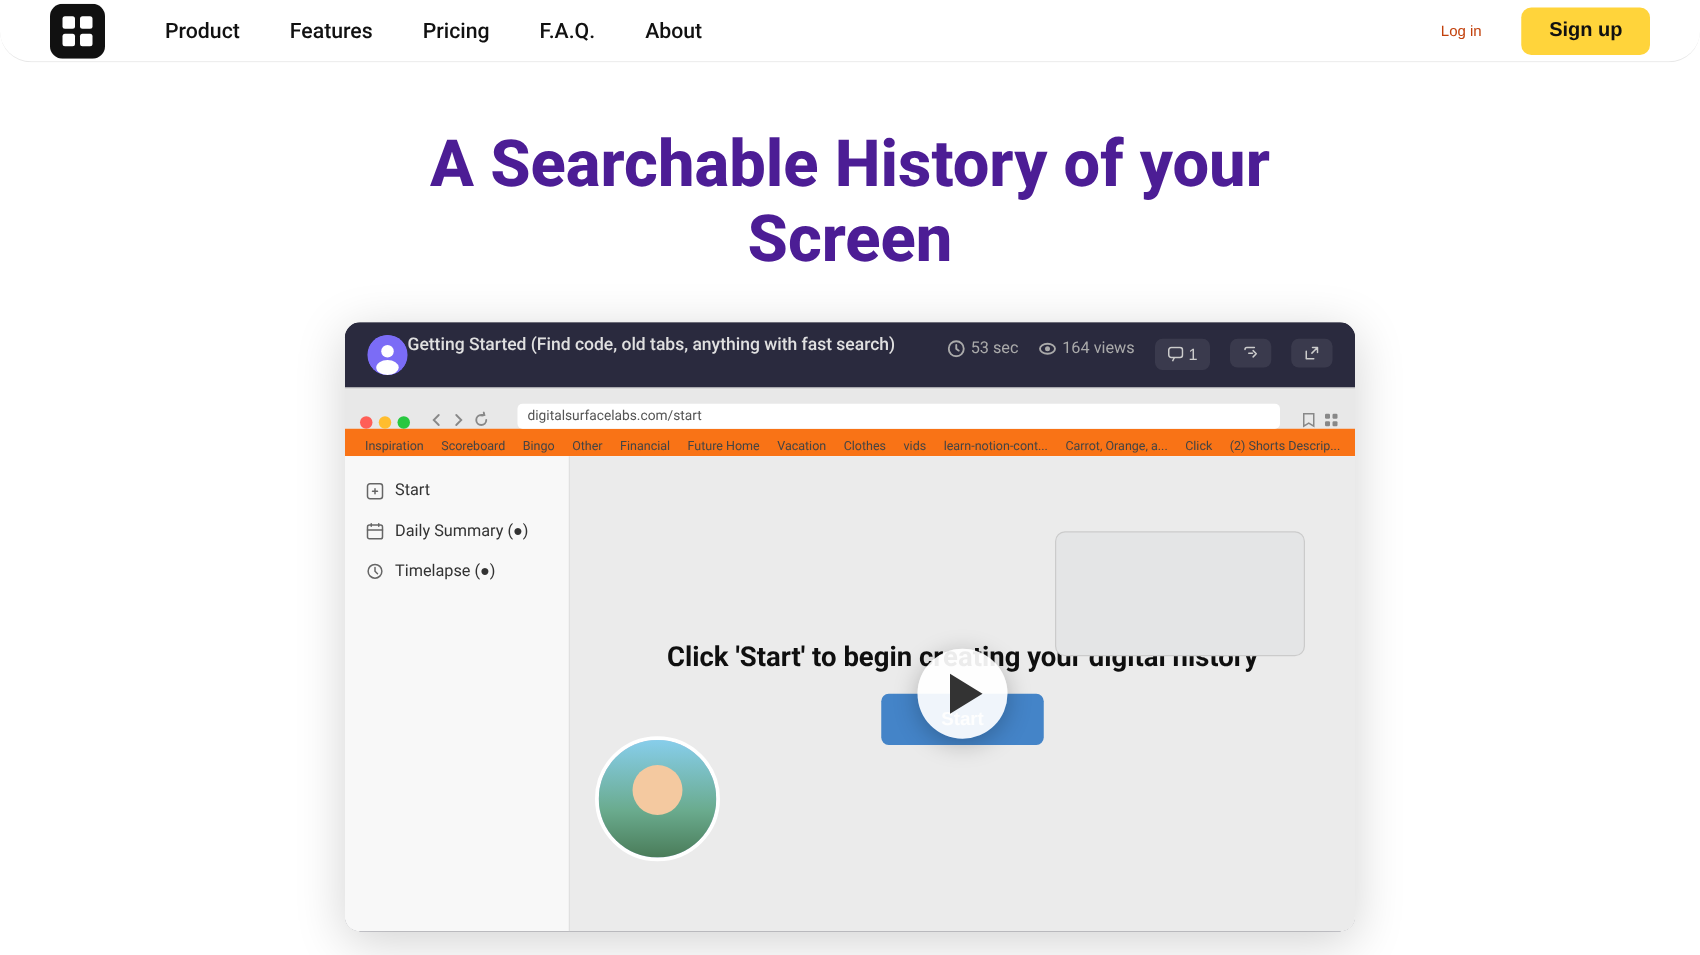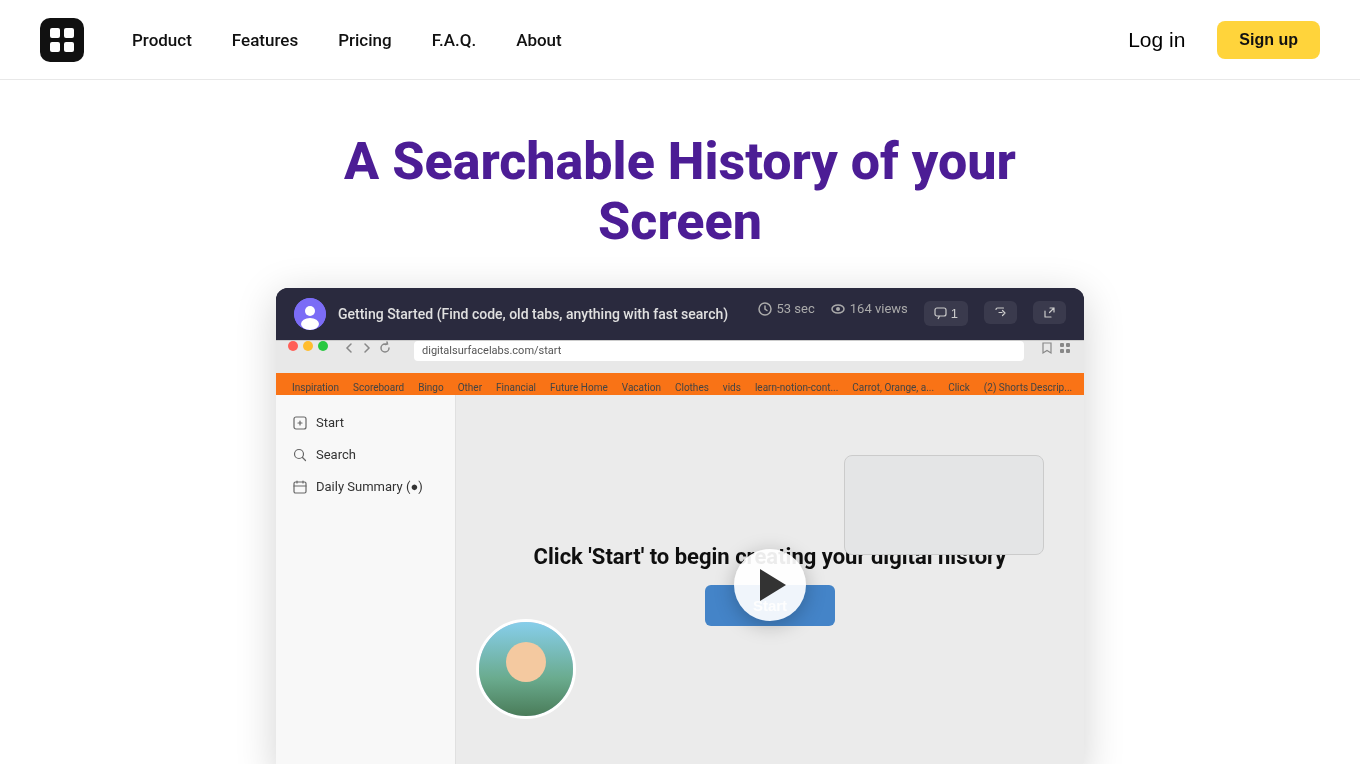--- a/index.html
+++ b/index.html
@@ -11,25 +11,26 @@
       width: 1360px;
       min-height: 764px;
       overflow-x: hidden;
     }
 
     
     nav {
       display: flex;
       align-items: center;
       padding: 0 40px;
-      height: 80px;
+      height: 50px;
       border-bottom: 1px solid #e8e8e8;
       position: relative;
       z-index: 10;
       background: #fff;
+      border-radius: 29px;
     }
 
     .nav-logo {
       width: 44px;
       height: 44px;
       margin-right: 32px;
       flex-shrink: 0;
     }
 
     .nav-links {
@@ -49,23 +50,23 @@
       cursor: pointer;
     }
 
     .nav-actions {
       display: flex;
       align-items: center;
       gap: 16px;
     }
 
     .btn-login {
-      font-size: 21px;
+      font-size: 12px;
       font-weight: 500;
-      color: #000000;
+      color: #c2410c;
       background: none;
       border: none;
       cursor: pointer;
       padding: 8px 16px;
     }
 
     .btn-signup {
       font-size: 16px;
       font-weight: 600;
       color: #111;
@@ -124,22 +125,20 @@
     .video-top-bar {
       background: #2a2a3e;
       display: flex;
       align-items: center;
       justify-content: space-between;
       padding: 10px 18px;
     }
 
     .video-top-bar-left {
       display: flex;
-      align-items: center;
-      gap: 12px;
     }
 
     .video-avatar {
       width: 32px;
       height: 32px;
       border-radius: 50%;
       background: #7b6cf6;
       display: flex;
       align-items: center;
       justify-content: center;
@@ -185,21 +184,21 @@
     
     .browser-mockup {
       background: #f0f0f0;
       border-top: 1px solid #ccc;
     }
 
     .browser-bar {
       background: #e8e8e8;
       height: 32px;
       display: flex;
-      align-items: flex-start;
+      align-items: flex-end;
       padding: 0 12px;
       gap: 8px;
     }
 
     .browser-dots {
       display: flex;
       gap: 5px;
     }
 
     .dot {
@@ -510,32 +509,32 @@
         <div class="browser-sidebar">
           <div class="sidebar-item-row">
             <svg class="sidebar-icon" viewBox="0 0 16 16" fill="none">
                 <rect x="2" y="2" width="12" height="12" rx="2" stroke="#666" stroke-width="1.2"></rect>
                 <path d="M6 8h4M8 6v4" stroke="#666" stroke-width="1.2" stroke-linecap="round"></path>
               </svg>
             <span>Start</span>
           </div>
           <div class="sidebar-item-row">
             <svg class="sidebar-icon" viewBox="0 0 16 16" fill="none">
-                <circle cx="7" cy="7" r="4.5" stroke="#666" stroke-width="1.2"></circle>
-                <path d="M10.5 10.5l3 3" stroke="#666" stroke-width="1.2" stroke-linecap="round"></path>
-              </svg>
-            <span>Search</span>
-          </div>
-          <div class="sidebar-item-row">
-            <svg class="sidebar-icon" viewBox="0 0 16 16" fill="none">
                 <rect x="2" y="3" width="12" height="11" rx="1.5" stroke="#666" stroke-width="1.2"></rect>
                 <path d="M5 2v2M11 2v2M2 7h12" stroke="#666" stroke-width="1.2" stroke-linecap="round"></path>
               </svg>
             <span>Daily Summary (●)</span>
           </div>
+          <div class="sidebar-item-row">
+            <svg class="sidebar-icon" viewBox="0 0 16 16" fill="none">
+                <circle cx="8" cy="8" r="5.5" stroke="#666" stroke-width="1.2"></circle>
+                <path d="M8 5v3l2 2" stroke="#666" stroke-width="1.2" stroke-linecap="round"></path>
+              </svg>
+            <span>Timelapse (●)</span>
+          </div>
 
         </div>
 
         <div class="browser-main">
           <div class="start-prompt">Click 'Start' to begin creating your digital history</div>
           <button class="start-btn-bar">Start</button>
           <div class="start-modal"></div>
 
           <div class="play-overlay">
             <div class="play-btn">

